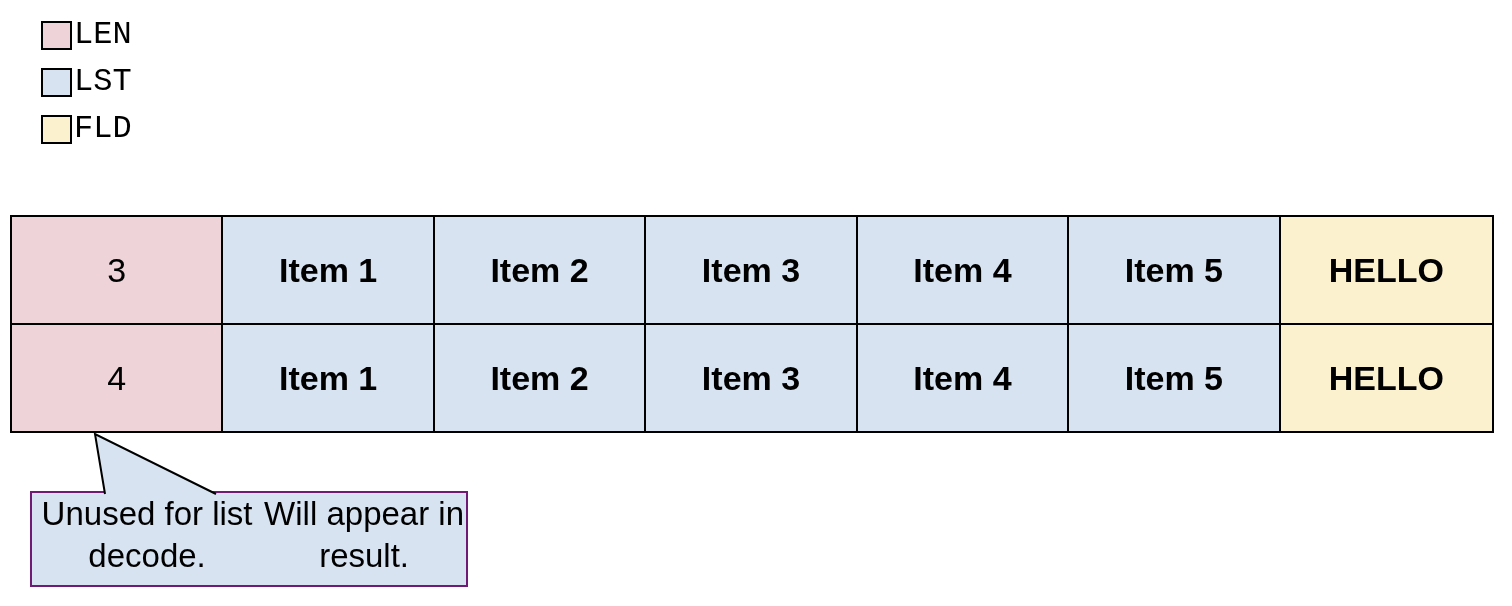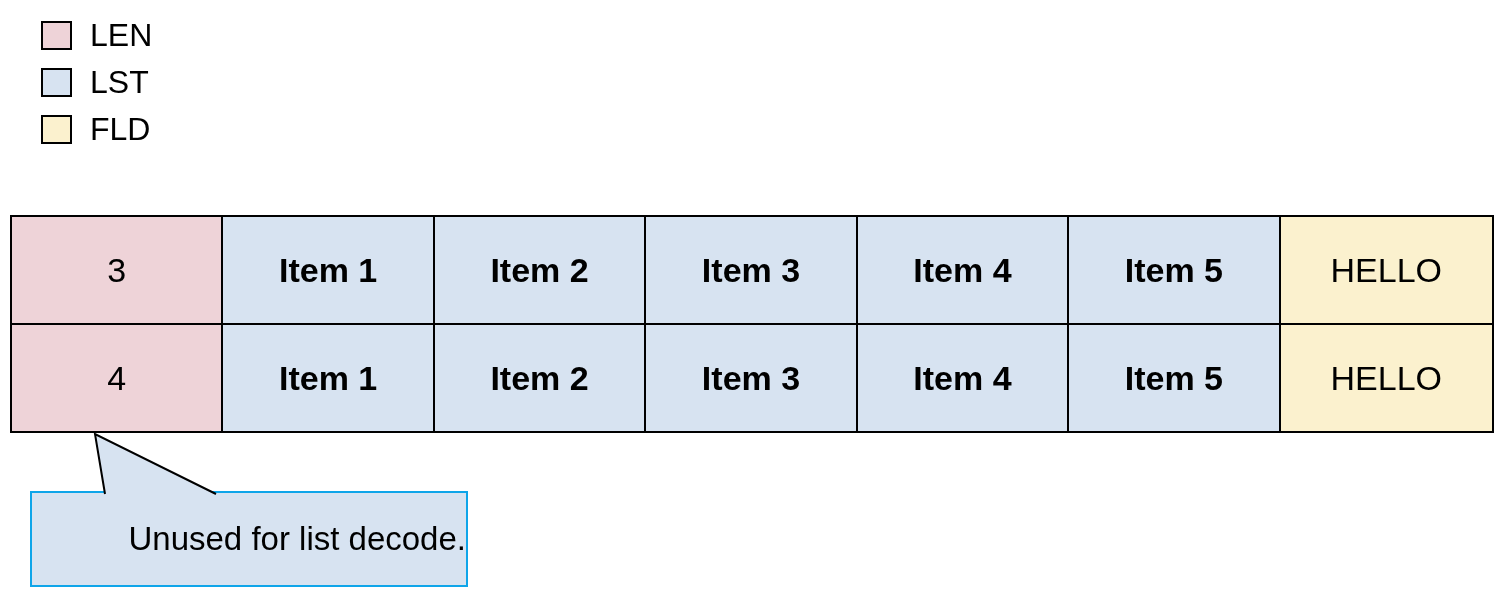--- a/index.html
+++ b/index.html
@@ -22,21 +22,22 @@
     position: absolute;
     left: 41px;
     top: 19px;
     display: flex;
     flex-direction: column;
     gap: 15px;
   }
   .legend-item {
     display: flex;
     align-items: center;
-    gap: 18px;
+    gap: 2px;
+    font-family: Liberation Mono, monospace;
   }
   .swatch {
     width: 27px;
     height: 25px;
     border: 2px solid #000000;
     flex: 0 0 auto;
   }
   .swatch.c-len { background: var(--len); }
   .swatch.c-lst { background: var(--lst); }
   .swatch.c-fld { background: var(--fld); }
@@ -67,34 +68,34 @@
     align-items: center;
     justify-content: center;
     font-size: 34px;
     border-right: 2px solid #000000;
     overflow: hidden;
     white-space: nowrap;
   }
   .cell:last-child { border-right: none; }
   .cell.c-len { background: var(--len); }
   .cell.c-lst { background: var(--lst); font-weight: bold; }
-  .cell.c-fld { background: var(--fld); }
+  .cell.c-fld { background: var(--fld); font-weight: bold; }
 
   
   .callout-box {
     position: absolute;
     left: 30px;
     top: 491px;
     width: 434px;
     height: 92px;
     background: var(--lst);
-    border: 2px solid #0ea5e9;
+    border: 2px solid #701a75;
     display: flex;
-    flex-direction: column;
-    align-items: flex-end;
+    flex-direction: row;
+    align-items: flex-start;
     justify-content: center;
     font-size: 33px;
     line-height: 42px;
     text-align: center;
     z-index: 1;
   }
   .callout-tail-svg {
     position: absolute;
     left: 0;
     top: 0;
@@ -140,18 +141,19 @@
       <div class="cell c-lst">Item 2</div>
       <div class="cell c-lst">Item 3</div>
       <div class="cell c-lst">Item 4</div>
       <div class="cell c-lst">Item 5</div>
       <div class="cell c-fld">HELLO</div>
     </div>
   </div>
 
   <div class="callout-box">
     <div>Unused for list decode.</div>
+    <div>Will appear in result.</div>
   </div>
   <svg class="callout-tail-svg" viewBox="0 0 1512 606" xmlns="http://www.w3.org/2000/svg">
     <path d="M 105 494 L 95 434 L 216 494" style="fill: var(--lst); stroke: #000000; stroke-width: 2;"></path>
   </svg>
 
 </div>
 
 </body></html>

